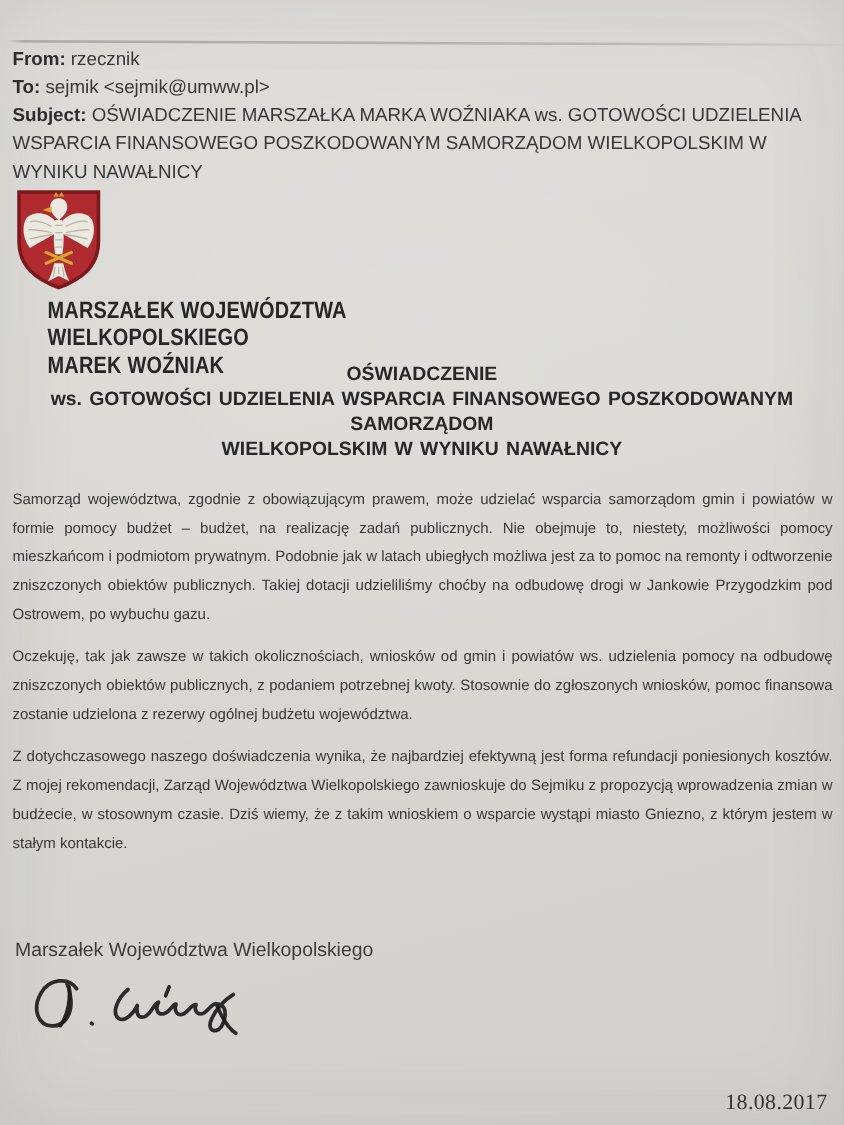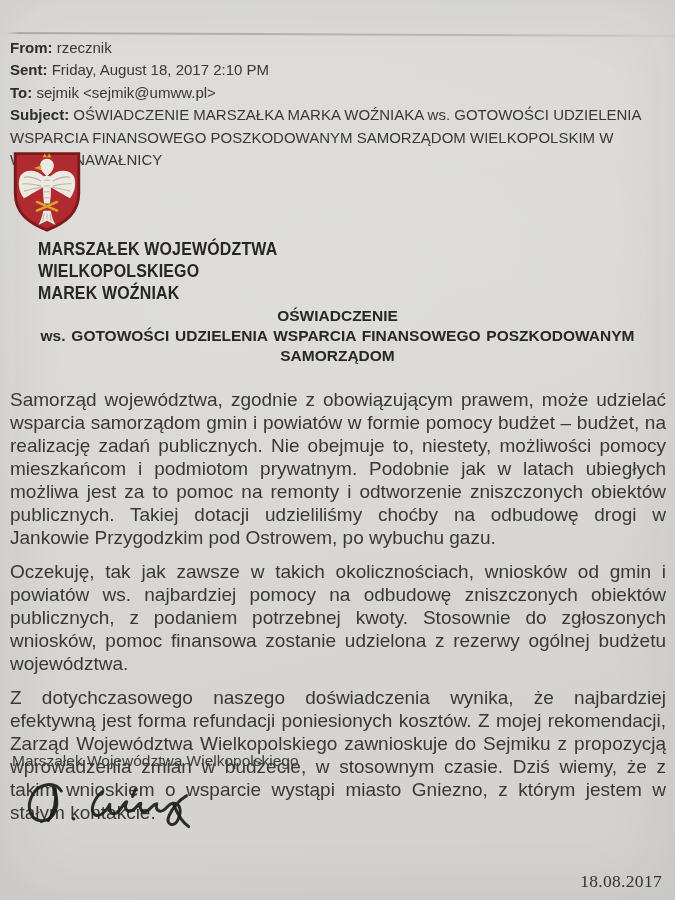--- a/index.html
+++ b/index.html
@@ -32,25 +32,25 @@
   .crest{width:74px; height:83px; flex:0 0 auto;}
   .lh-text{
     margin-left:28px; margin-top:5px;
     font-weight:bold; font-size:19px; line-height:22px; color:#262626;
     letter-spacing:.2px; transform:scaleX(.84); transform-origin:left top;
     white-space:nowrap;
   }
   .title{
     position:absolute; top:290px; left:8px; right:8px;
     text-align:center; font-weight:bold; font-size:15.5px; line-height:20px;
-    color:#272727; word-spacing:1.5px;margin-top:16px;
+    color:#272727; word-spacing:1.5px;
   }
   .bodytext{
     position:absolute; top:388px; left:10px; right:9px;
-    font-size:19px; line-height:23px; color:var(--ink); text-align:justify;
+    font-size:12px; line-height:23px; color:var(--ink); text-align:justify;
   }
   .bodytext p{margin:0 0 11px 0;}
   .signoff{position:absolute; top:752px; left:12px; font-size:15.5px; color:#3c3c3c;}
   .signature{position:absolute; top:770px; left:10px; width:220px; height:80px; transform:rotate(-2deg);}
   .signature path{fill:none; stroke:#1c1c1c; stroke-width:3; stroke-linecap:round; stroke-linejoin:round; opacity:.92;}
   .date{
     position:absolute; top:871px; right:13px;
     font-family:"Liberation Serif", serif; font-size:17.5px; color:#333;
     letter-spacing:.3px;
     text-align:center;
@@ -60,24 +60,20 @@
 <body>
 
 <div class="page">
 
   <div class="topline"></div>
 
   <div class="email-header">
     <div>
       <span class="lbl">From:</span>
       <span>rzecznik</span>
-    </div>
-    <div>
-      <span class="lbl">Sent:</span>
-      <span>Friday, August 18, 2017 2:10 PM</span>
     </div>
     <div>
       <span class="lbl">To:</span>
       <span>sejmik &lt;sejmik@umww.pl&gt;</span>
     </div>
     <div>
       <span class="lbl">Subject:</span>
       <span>OŚWIADCZENIE MARSZAŁKA MARKA WOŹNIAKA ws. GOTOWOŚCI UDZIELENIA WSPARCIA FINANSOWEGO POSZKODOWANYM SAMORZĄDOM WIELKOPOLSKIM W WYNIKU NAWAŁNICY</span>
     </div>
   </div>
@@ -112,25 +108,26 @@
     <div class="lh-text">
       <div>MARSZAŁEK WOJEWÓDZTWA</div>
       <div>WIELKOPOLSKIEGO</div>
       <div>MAREK WOŹNIAK</div>
     </div>
   </div>
 
   <div class="title">
     <div>OŚWIADCZENIE</div>
     <div>ws. GOTOWOŚCI UDZIELENIA WSPARCIA FINANSOWEGO POSZKODOWANYM  SAMORZĄDOM</div>
+    <div>WIELKOPOLSKIM W WYNIKU NAWAŁNICY</div>
   </div>
 
   <div class="bodytext">
     <p>Samorząd województwa, zgodnie z obowiązującym prawem, może udzielać wsparcia samorządom gmin i powiatów w formie pomocy budżet – budżet, na realizację zadań publicznych. Nie obejmuje to, niestety, możliwości pomocy mieszkańcom i podmiotom prywatnym. Podobnie jak w latach ubiegłych możliwa jest za to pomoc na remonty i odtworzenie zniszczonych obiektów publicznych. Takiej dotacji udzieliliśmy choćby na odbudowę drogi w Jankowie Przygodzkim pod Ostrowem, po wybuchu gazu.</p>
-    <p>Oczekuję, tak jak zawsze w takich okolicznościach, wniosków od gmin i powiatów ws. najbardziej pomocy na odbudowę zniszczonych obiektów publicznych, z podaniem potrzebnej kwoty. Stosownie do zgłoszonych wniosków, pomoc finansowa zostanie udzielona z rezerwy ogólnej budżetu województwa.</p>
+    <p>Oczekuję, tak jak zawsze w takich okolicznościach, wniosków od gmin i powiatów ws. udzielenia pomocy na odbudowę zniszczonych obiektów publicznych, z podaniem potrzebnej kwoty. Stosownie do zgłoszonych wniosków, pomoc finansowa zostanie udzielona z rezerwy ogólnej budżetu województwa.</p>
     <p>Z dotychczasowego naszego doświadczenia wynika, że najbardziej efektywną jest forma refundacji poniesionych kosztów. Z mojej rekomendacji, Zarząd Województwa Wielkopolskiego zawnioskuje do Sejmiku z propozycją wprowadzenia zmian w budżecie, w stosownym czasie. Dziś wiemy, że z takim wnioskiem o wsparcie wystąpi miasto Gniezno, z którym jestem w stałym kontakcie.</p>
   </div>
 
   <div class="signoff">Marszałek Województwa Wielkopolskiego</div>
 
   <svg class="signature" viewBox="0 0 220 80" aria-hidden="true">
 
     <path d="M52,19 C46,9 30,10 23,22 C16,34 20,47 31,48 C41,49 48,39 47,27 C46.5,20 45,16 44.5,15"></path>
     <path d="M46,17 C47,28 44,40 38,48"></path>
 

